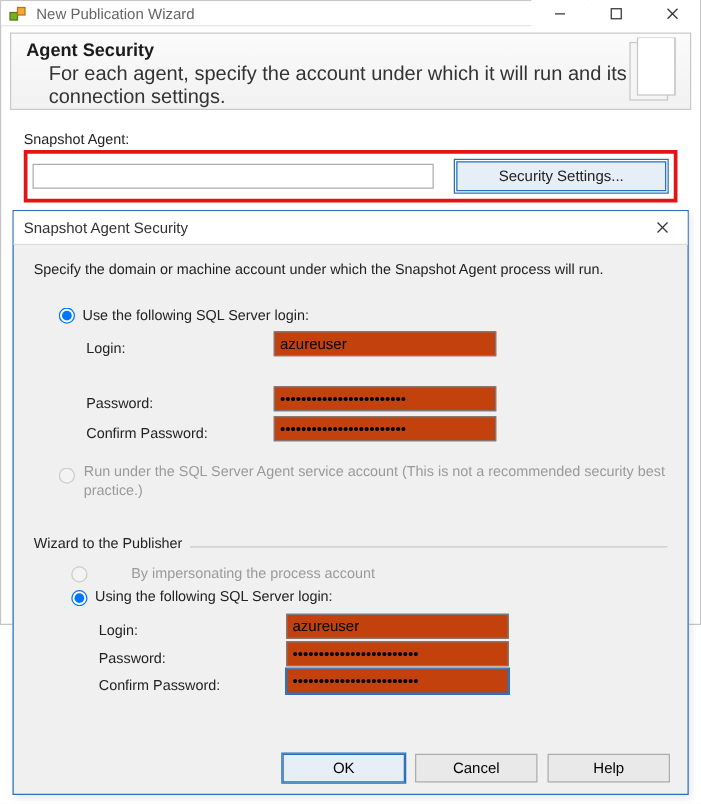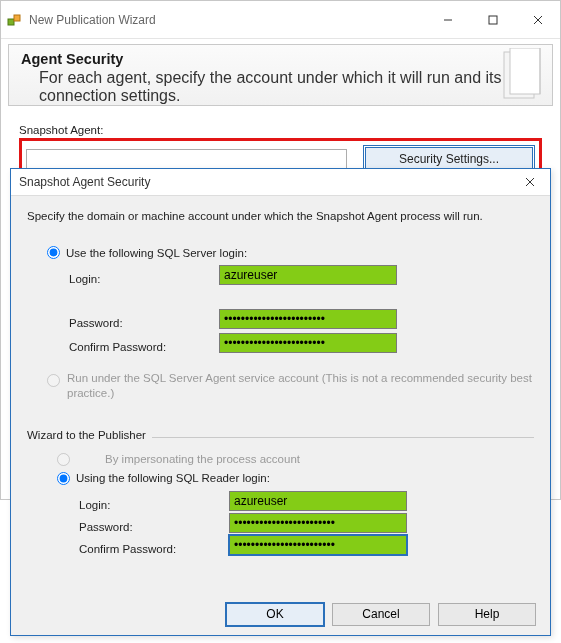--- a/index.html
+++ b/index.html
@@ -1,20 +1,20 @@
 <!DOCTYPE html>
 <html><head>
 <meta charset="utf-8">
 <style>
   * { box-sizing: border-box; font-family: "Segoe UI", Tahoma, sans-serif; }
   body { margin: 0; background: #fff; width: 561px; height: 643px; position: relative; }
   
   .window { width: 561px; height: 500px; border: 1px solid #c7c7c7; background: #fff; display: flex; flex-direction: column; }
   
-  .titlebar { height: 38px; display: flex; align-items: center; background: #fff; border-bottom: 1px solid #e5e5e5; }
+  .titlebar { height: 20px; display: flex; align-items: center; background: #fff; border-bottom: 1px solid #e5e5e5; }
   .titlebar .icon-wrap { width: 28px; display:flex; justify-content:center; }
   .titlebar .title { flex: 1; font-size: 12px; color: #666; }
   .titlebar .winbtns { display: flex; }
   .titlebar .winbtn { width: 45px; height: 29px; display:flex; align-items:center; justify-content:center; color:#444; background:#fff; }
   .titlebar .winbtn svg { stroke:#333; }
   
   .header { margin: 5px 7px 0 7px; border: 1px solid #c9c9c9; background: linear-gradient(#fbfbfb,#f1f1f1); height: 62px; position: relative; padding: 6px 12px; }
   .header h1 { margin:0; font-size: 14.5px; font-weight: bold; color:#1a1a1a; }
   .header p { margin:2px 0 0 18px; font-size: 16px; color:#333; }
   .header .decor { position:absolute; right:4px; top:3px; width:50px; height:54px; }
@@ -35,21 +35,21 @@
   .intro { margin-bottom: 24px; }
   
   .radio-row { display:flex; align-items:center; margin: 3px 0 6px 20px; }
   .radio-row input[type=radio]{ margin:0 6px 0 0; width:13px; height:13px;}
   .radio-row.disabled { color:#9a9a9a; }
   .radio-row.disabled input { accent-color:#9a9a9a; }
   
   .field-row { display:flex; align-items:flex-end; margin:4px 0 4px 42px; }
   .field-row .flab { width:150px; }
   .field-row input[type=text], .field-row input[type=password]{
-    width: 178px; height:20px; border:1px solid #7a7a7a; padding:1px 4px; font-size:12px; background:#84cc16;
+    width: 178px; height:20px; border:1px solid #7a7a7a; padding:1px 4px; font-size:12px; background:#c2410c;
   }
   .field-row input.focused { border:1px solid #2a70ba; outline:1px solid #2a70ba; }
   .disabled-note { color:#9a9a9a; margin-left:42px; line-height:1.3; margin-top:0; margin-bottom:10px; }
   
   .groupline { border-top:1px solid #c9c9c9; margin: 12px 0 6px 0; position:relative; }
   .groupline span { position:absolute; top:-9px; left:0; background:#f0f0f0; padding-right:6px; font-size:11.5px; }
   
   .tight .field-row { margin-top:2px; margin-bottom:2px; }
   
   .dlg-buttons { height:42px; display:flex; justify-content:flex-end; align-items:center; padding-right:14px; gap:8px; }
@@ -151,21 +151,21 @@
     <div class="groupline">
       <span>Wizard to the Publisher</span>
     </div>
     <div style="height:6px;"></div>
     <div class="radio-row disabled" style="margin-left:30px;gap:29px;">
       <input type="radio" disabled="" style="">
       <span>By impersonating the process account</span>
     </div>
     <div class="radio-row" style="margin-left:30px;">
       <input type="radio" checked="" style="">
-      <span>Using the following SQL Reader login:</span>
+      <span>Using the following SQL Server login:</span>
     </div>
     <div class="tight">
       <div class="field-row" style="margin-left:52px;">
         <span class="flab">Login:</span>
         <input type="text" value="azureuser" style="">
       </div>
       <div class="field-row" style="margin-left:52px;">
         <span class="flab">Password:</span>
         <input type="password" value="************************" style="">
       </div>

